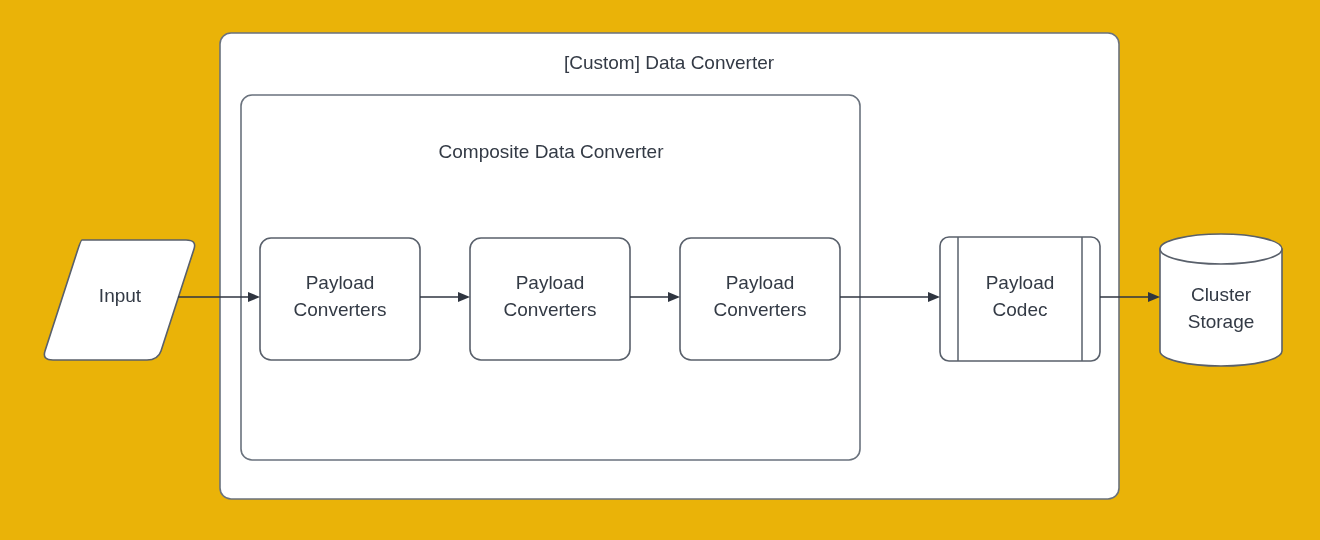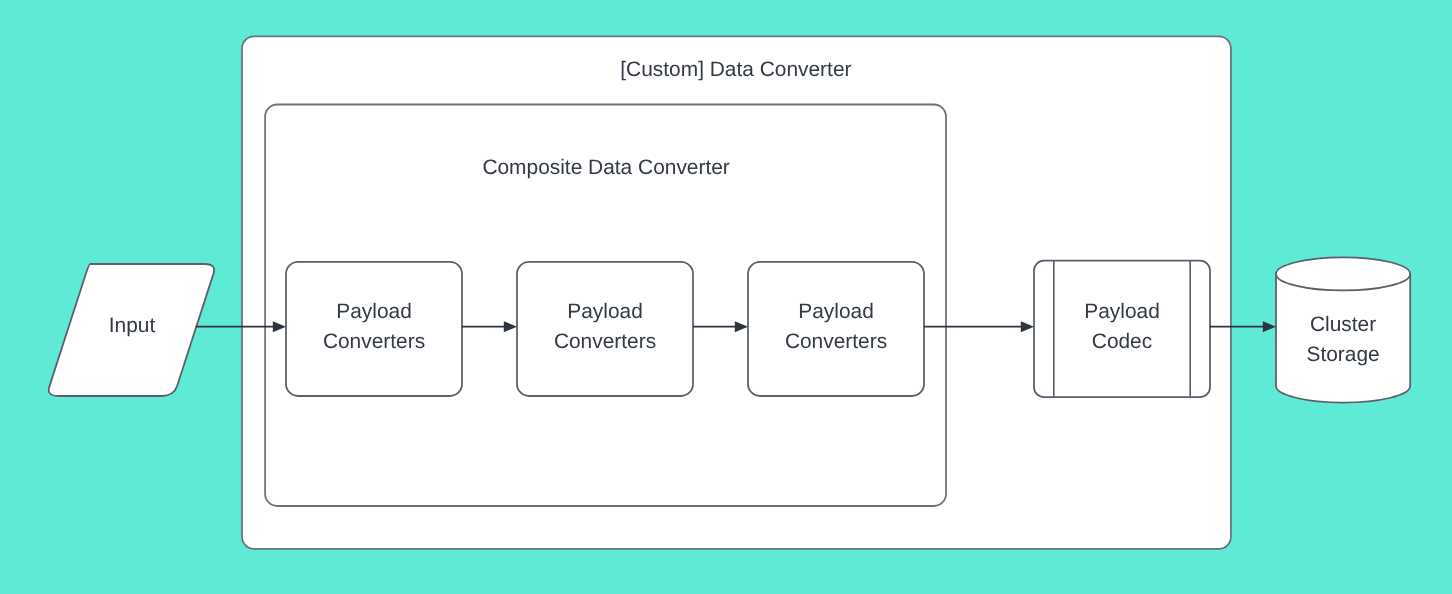--- a/index.html
+++ b/index.html
@@ -4,21 +4,21 @@
 <style>
   html, body {
     margin: 0;
     padding: 0;
     background: #ffffff;
   }
   #canvas {
     position: relative;
     width: 1320px;
     height: 540px;
-    background: #5eead4;
+    background: #eab308;
     font-family: "Liberation Sans", sans-serif;
     overflow: hidden;
   }
   svg.diagram {
     position: absolute;
     left: 0;
     top: 0;
     width: 1320px;
     height: 540px;
   }

